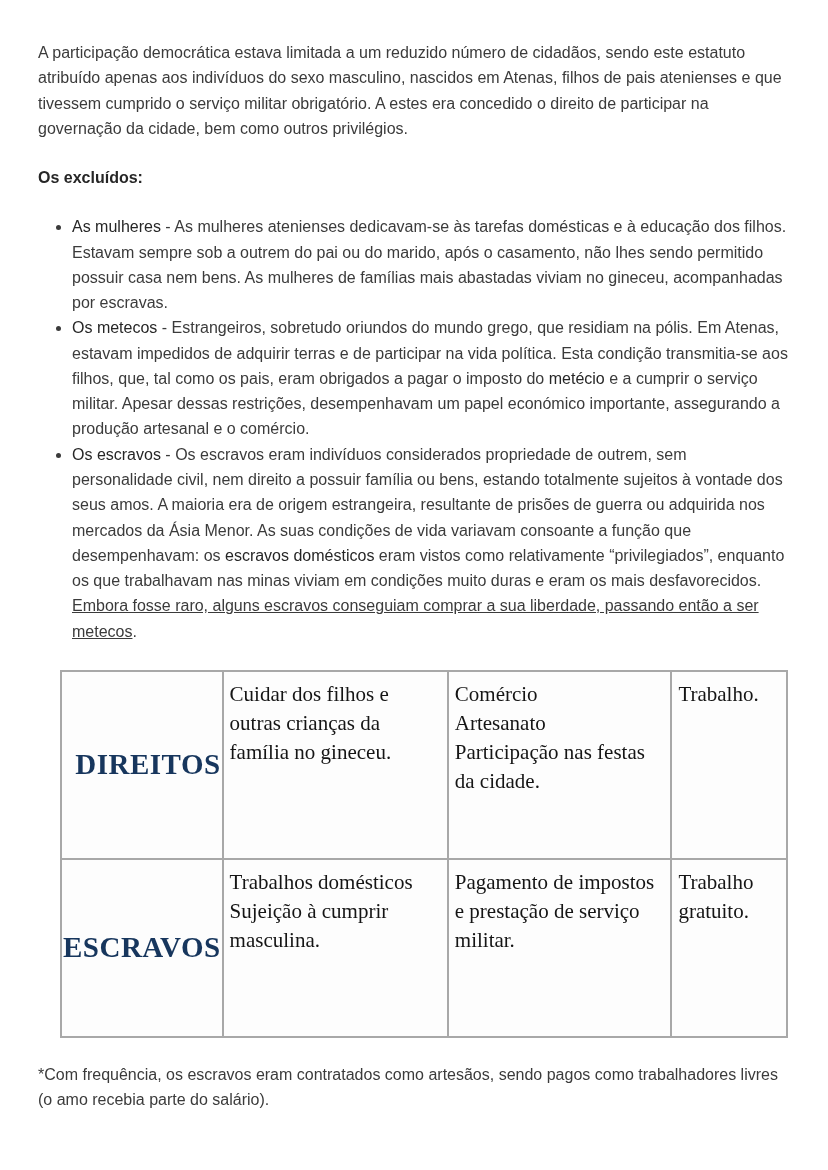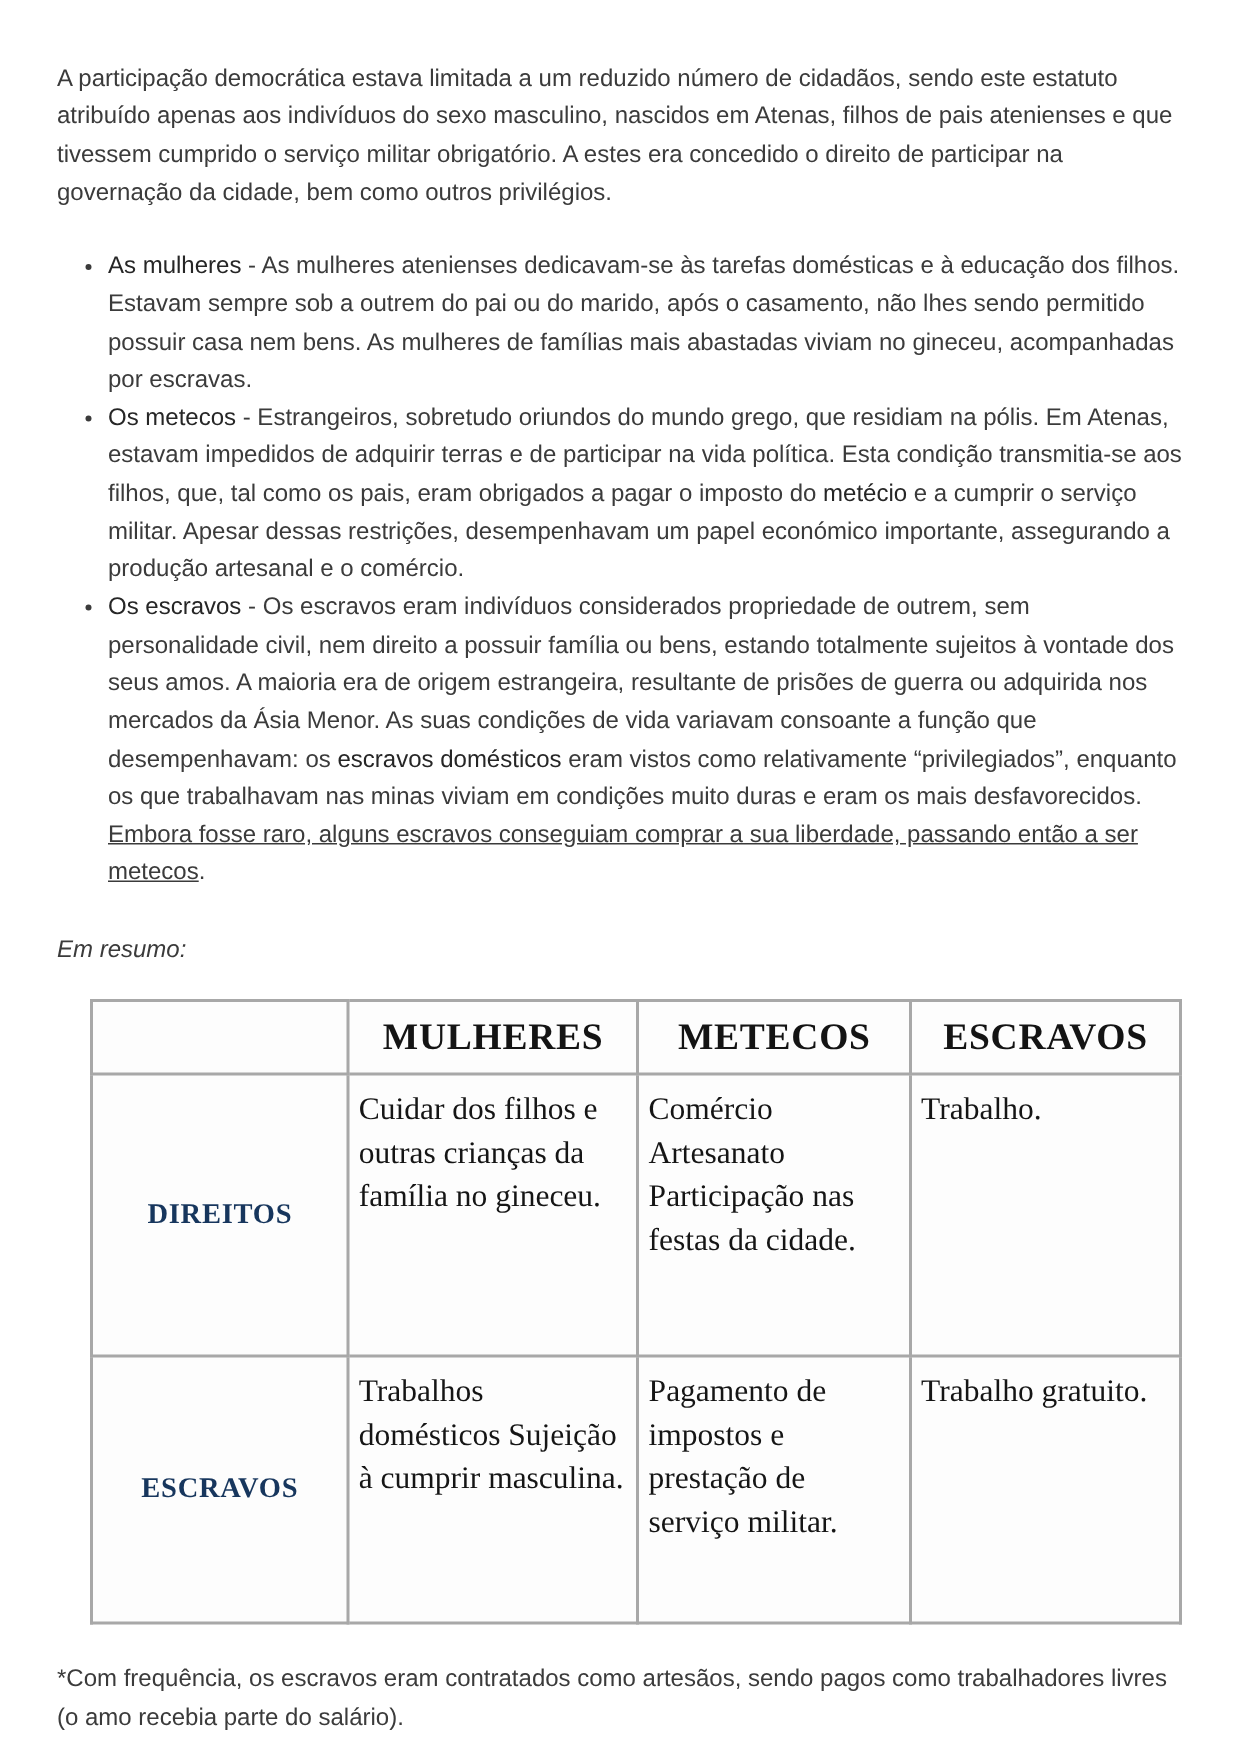--- a/index.html
+++ b/index.html
@@ -53,24 +53,24 @@
       font-weight: bold;
       padding: 4px 8px;
       text-align: center;
       letter-spacing: 0.5px;
       color: #141414;
     }
     th.col-1 { width: 182px; }
     th.col-2 { width: 172px; }
     th.col-3 { width: 168px; }
     td.row-label {
-      text-align: center;
+      text-align: right;
       vertical-align: middle;
       font-weight: bold;
-      font-size: 19px;
+      font-size: 29px;
       letter-spacing: 0.5px;
       color: #17365d;
     }
     td.cell {
       vertical-align: top;
       padding: 8px 6px;
       font-size: 21px;
       line-height: 1.38;
       white-space: pre-line;
     }
@@ -78,37 +78,31 @@
     tr.r2 { height: 178px; }
     .footnote { margin: 24px 0 0 0; }
   </style>
 </head>
 <body>
 
 <div class="page">
 
   <p class="intro">A participação democrática estava limitada a um reduzido número de cidadãos, sendo este estatuto atribuído apenas aos indivíduos do sexo masculino, nascidos em Atenas, filhos de pais atenienses e que tivessem cumprido o serviço militar obrigatório. A estes era concedido o direito de participar na governação da cidade, bem como outros privilégios.</p>
 
+  <p class="excluded-heading">Os excluídos:</p>
 
   <ul class="excluded-list">
     <li><span class="b">As mulheres</span><span> - </span><span>As mulheres atenienses dedicavam-se às tarefas domésticas e à educação dos filhos. Estavam sempre sob a outrem do pai ou do marido, após o casamento, não lhes sendo permitido possuir casa nem bens. As mulheres de famílias mais abastadas viviam no gineceu, acompanhadas por escravas.</span></li>
     <li><span class="b">Os metecos</span><span> - </span><span>Estrangeiros, sobretudo oriundos do mundo grego, que residiam na pólis. Em Atenas, estavam impedidos de adquirir terras e de participar na vida política. Esta condição transmitia-se aos filhos, que, tal como os pais, eram obrigados a pagar o imposto do </span><span class="b">metécio</span><span> e a cumprir o serviço militar. Apesar dessas restrições, desempenhavam um papel económico importante, assegurando a produção artesanal e o comércio.</span></li>
     <li><span class="b">Os escravos</span><span> - </span><span>Os escravos eram indivíduos considerados propriedade de outrem, sem personalidade civil, nem direito a possuir família ou bens, estando totalmente sujeitos à vontade dos seus amos. A maioria era de origem estrangeira, resultante de prisões de guerra ou adquirida nos mercados da Ásia Menor. As suas condições de vida variavam consoante a função que desempenhavam: os </span><span class="b">escravos domésticos</span><span> eram vistos como relativamente “privilegiados”, enquanto os que trabalhavam nas minas viviam em condições muito duras e eram os mais desfavorecidos. </span><span class="u">Embora fosse raro, alguns escravos conseguiam comprar a sua liberdade, passando então a ser metecos</span><span>.</span></li>
   </ul>
 
-  <p class="summary-label">Em resumo:</p>
 
   <table class="resume">
     <tbody>
-      <tr>
-        <th class="corner"></th>
-        <th class="col-h col-1">MULHERES</th>
-        <th class="col-h col-2">METECOS</th>
-        <th class="col-h col-3">ESCRAVOS</th>
-      </tr>
       <tr class="r1">
         <td class="row-label">DIREITOS</td>
         <td class="cell">Cuidar dos filhos e outras crianças da família no gineceu.</td>
         <td class="cell">Comércio
 Artesanato
 Participação nas festas da cidade.</td>
         <td class="cell">Trabalho.</td>
       </tr>
       <tr class="r2">
         <td class="row-label">ESCRAVOS</td>

